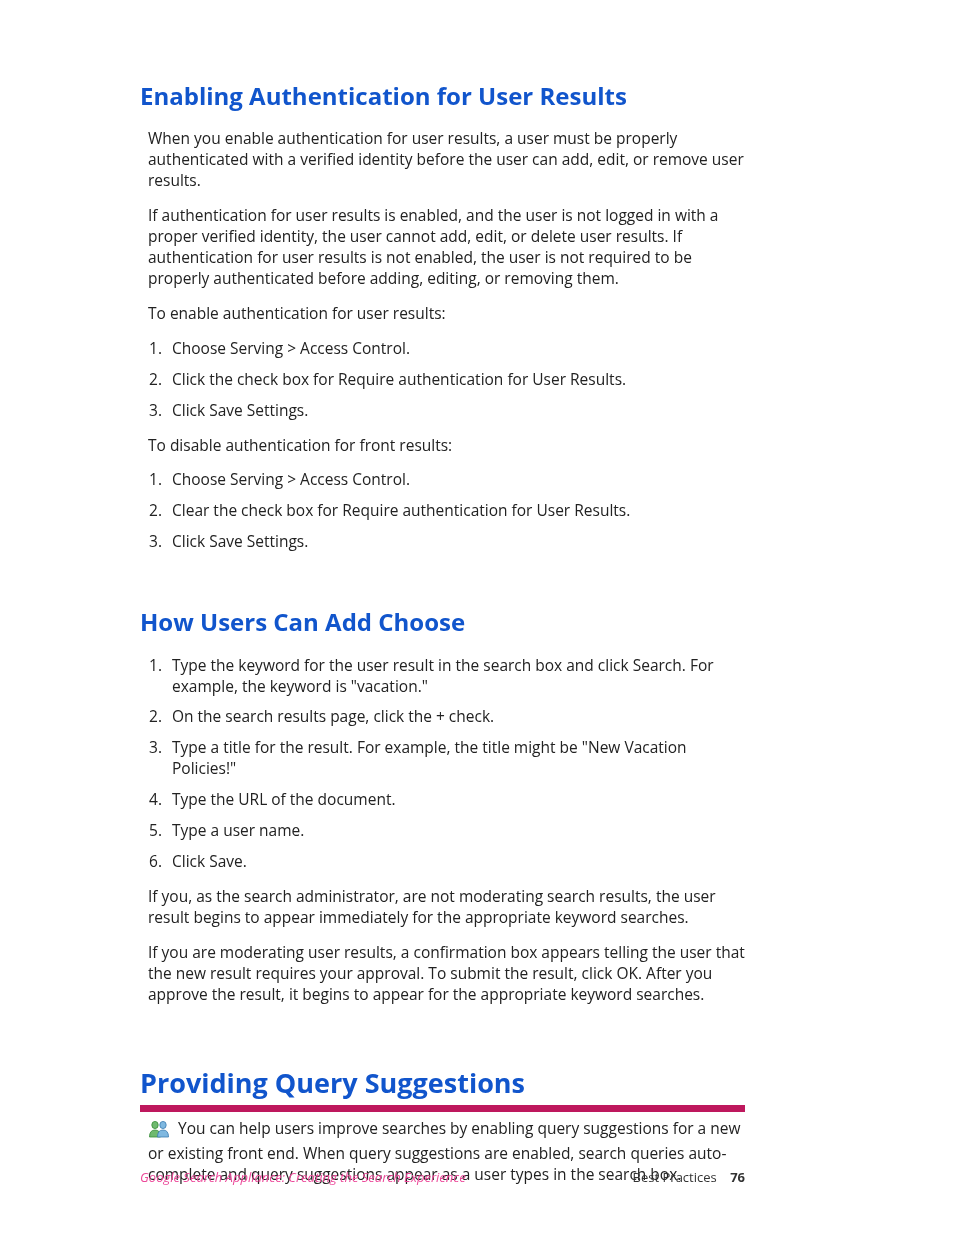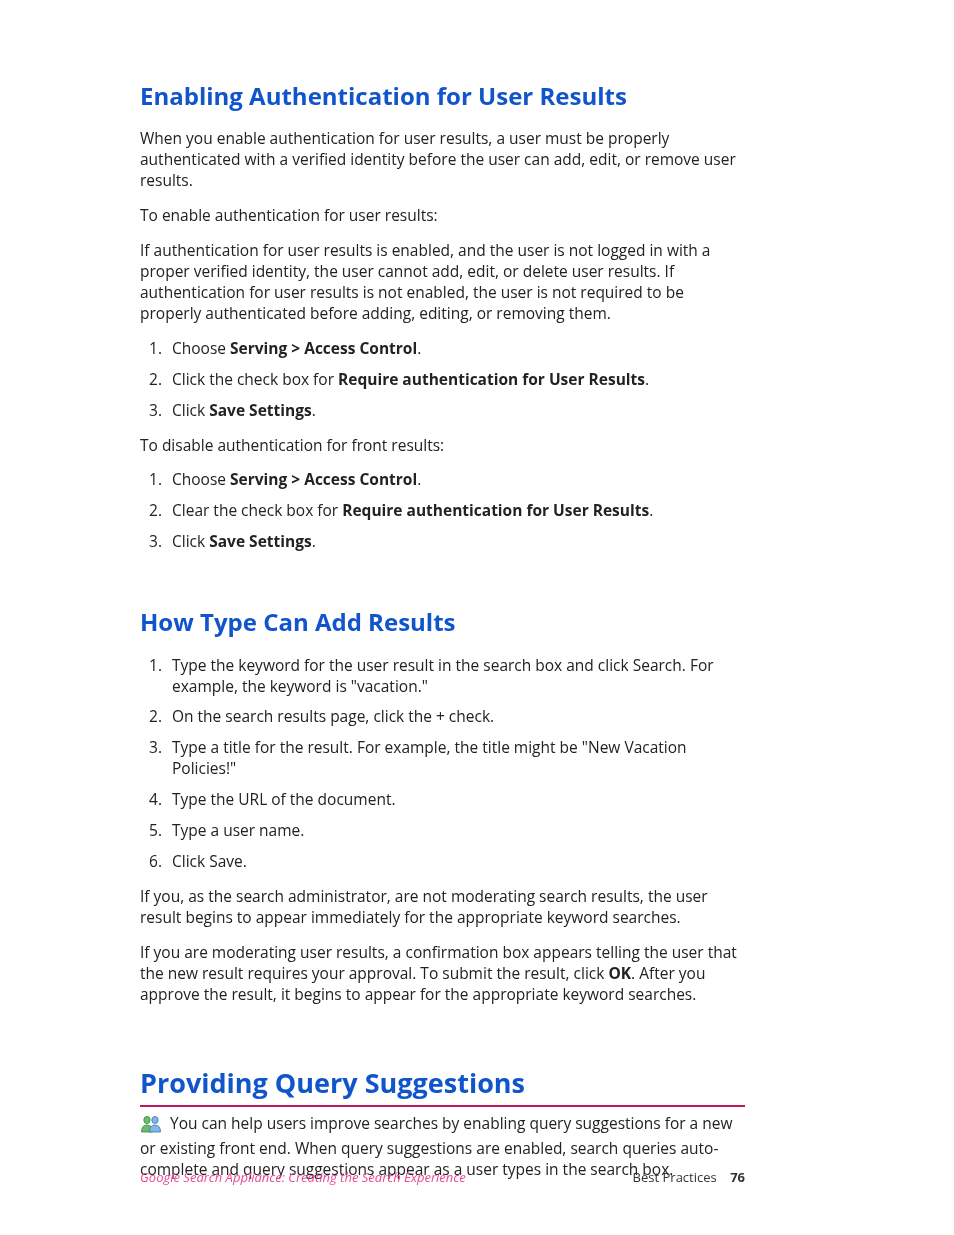--- a/index.html
+++ b/index.html
@@ -23,34 +23,34 @@
     font-weight: 700;
     font-size: 24px;
     margin: 0 0 16px 0;
   }
   h2.major {
     color: #1155cc;
     font-weight: 700;
     font-size: 27px;
     margin: 60px 0 6px 0;
     padding-bottom: 4px;
-    border-bottom: 2px solid #be185d;
+    border-bottom: 7px solid #be185d;
   }
   p {
-    margin: 0 0 14px 0;
+    margin: 0 0 14px 8px;
   }
   ol {
     margin: 0 0 14px 0;
     padding-left: 26px;
   }
   ol li {
     padding-left: 6px;
     margin-bottom: 10px;
   }
-  .bold { font-weight: 700; }
+  .bold { font-weight: 400; }
   .footer {
     position: absolute;
     left: 140px;
     right: 115px;
     bottom: 48px;
     font-size: 13px;
     display: flex;
     justify-content: space-between;
     align-items: baseline;
   }
@@ -68,22 +68,22 @@
 </head>
 <body>
 
 <div class="page">
 
   <div class="spacer-top"></div>
 
   <h2 class="section">Enabling Authentication for User Results</h2>
 
   <p>When you enable authentication for user results, a user must be properly authenticated with a verified identity before the user can add, edit, or remove user results.</p>
+  <p>If authentication for user results is enabled, and the user is not logged in with a proper verified identity, the user cannot add, edit, or delete user results. If authentication for user results is not enabled, the user is not required to be properly authenticated before adding, editing, or removing them.</p>
   <p>To enable authentication for user results:</p>
-  <p>If authentication for user results is enabled, and the user is not logged in with a proper verified identity, the user cannot add, edit, or delete user results. If authentication for user results is not enabled, the user is not required to be properly authenticated before adding, editing, or removing them.</p>
 
   <ol>
     <li>
       <span>Choose </span><span class="bold">Serving &gt; Access Control</span><span>.</span>
     </li>
     <li>
       <span>Click the check box for </span><span class="bold">Require authentication for User Results</span><span>.</span>
     </li>
     <li>
       <span>Click </span><span class="bold">Save Settings</span><span>.</span>
@@ -99,21 +99,21 @@
     <li>
       <span>Clear the check box for </span><span class="bold">Require authentication for User Results</span><span>.</span>
     </li>
     <li>
       <span>Click </span><span class="bold">Save Settings</span><span>.</span>
     </li>
   </ol>
 
   <div class="spacer-mid"></div>
 
-  <h2 class="section">How Type Can Add Results</h2>
+  <h2 class="section">How Users Can Add Choose</h2>
 
 
   <ol>
     <li>Type the keyword for the user result in the search box and click Search. For example, the keyword is "vacation."</li>
     <li>On the search results page, click the + check.</li>
     <li>Type a title for the result. For example, the title might be "New Vacation Policies!"</li>
     <li>Type the URL of the document.</li>
     <li>Type a user name.</li>
     <li>Click Save.</li>
   </ol>

